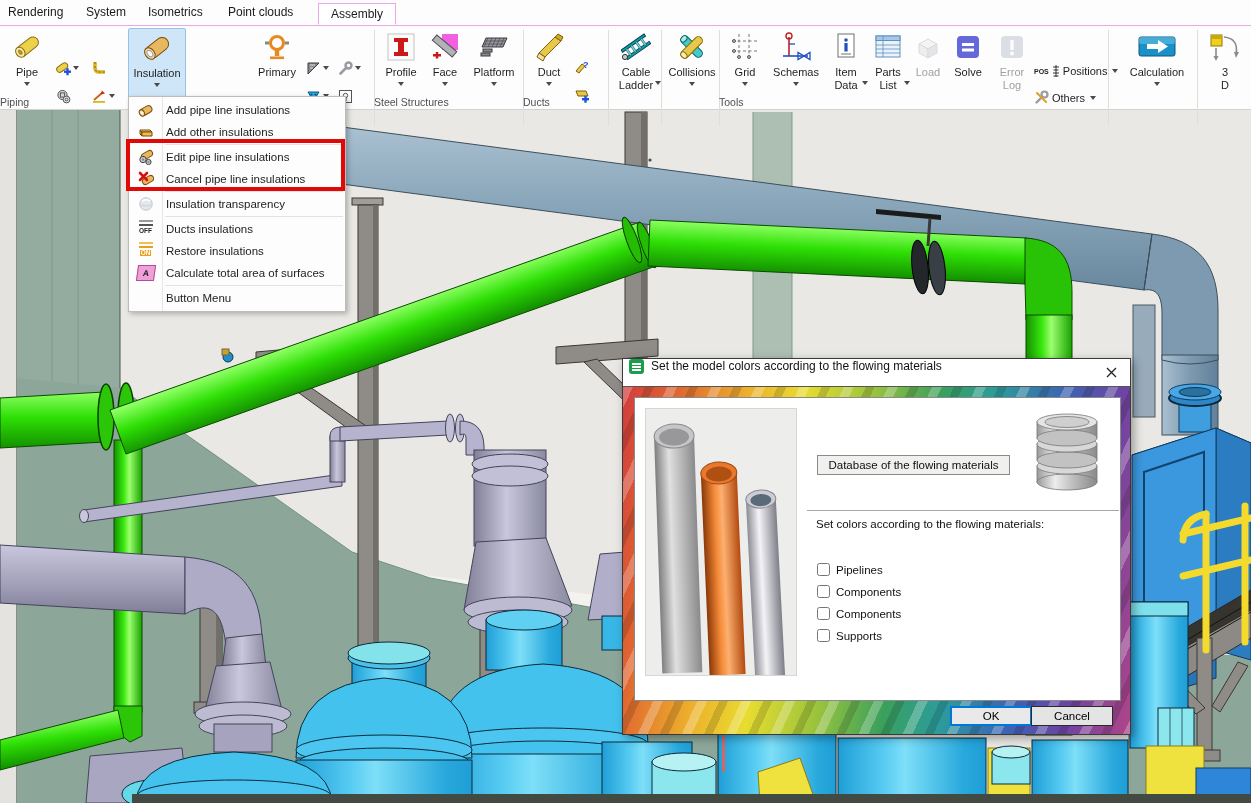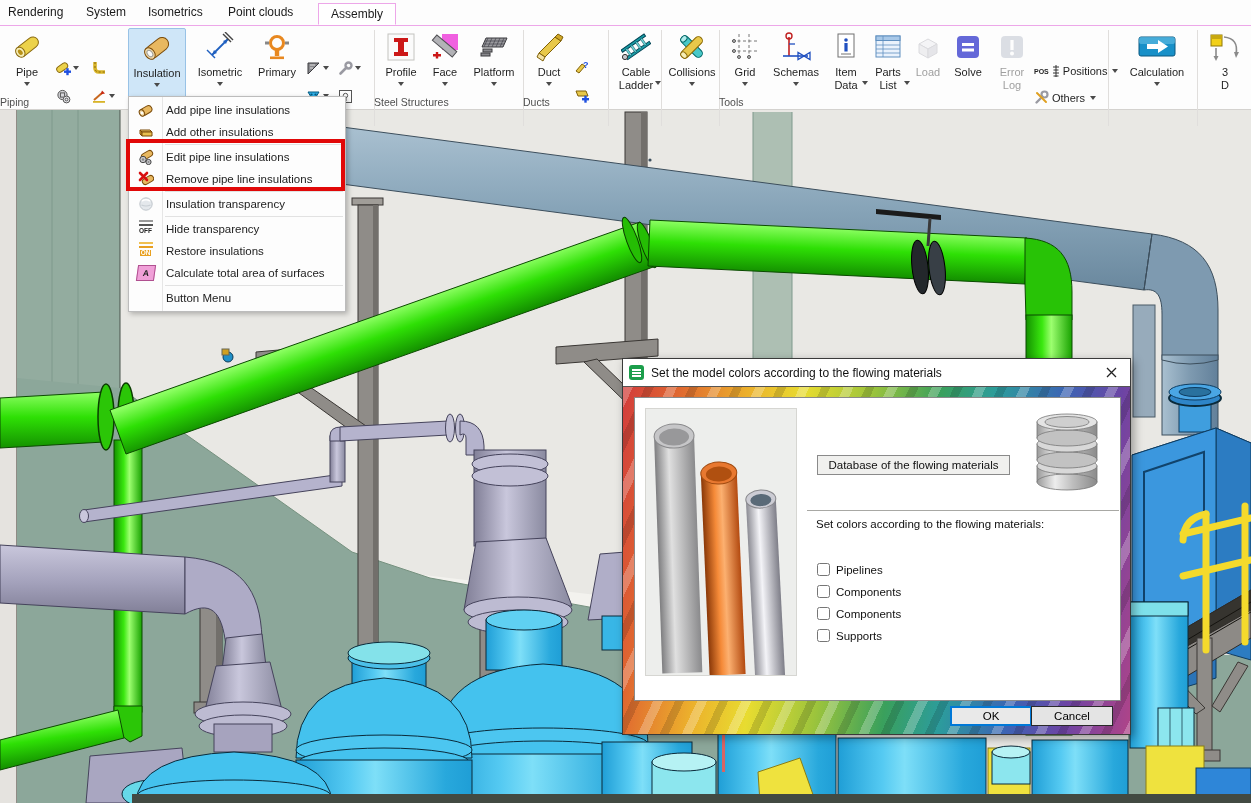--- a/index.html
+++ b/index.html
@@ -45,21 +45,21 @@
   .mic-on i{background:#e8a020;box-shadow:0 -4px 0 #f0c050}
   .mic-off b,.mic-on b{font-size:6.5px;line-height:6px;font-style:normal}
   .mic-on b{background:#e8a020;color:#fff;padding:0 1px}
   .mic-area{width:16px;height:14px;background:#f0a0d8;transform:skewX(-8deg);border:1px solid #b05090;
       display:flex;align-items:center;justify-content:center;font-size:8.5px;font-weight:bold;color:#222}
   .redbox{position:absolute;left:126px;top:139px;width:219px;height:52px;border:4px solid #e10808;
       z-index:25;pointer-events:none;box-sizing:border-box}
   
   .dialog{position:absolute;left:622px;top:358px;width:509px;height:377px;background:#fff;
       border:1px solid #3a3a3a;box-shadow:3px 3px 9px rgba(0,0,0,.35);z-index:30;box-sizing:border-box}
-  .dtitle{height:27px;display:flex;align-items:center;padding-left:6px;border-bottom:1px solid #555;
+  .dtitle{height:27px;display:flex;padding-left:6px;border-bottom:1px solid #555;
       font-size:12px;color:#111;background:#fff}
   .dtitle .ttl{margin-left:7px;flex:1}
   .dclose{width:38px;height:26px;display:flex;align-items:center;justify-content:center;cursor:default}
   .plicon{width:15px;height:15px;border-radius:3px;background:#1b9e4b;display:flex;align-items:center;
       justify-content:center}
   .plicon i{display:block;width:9px;height:2px;background:#fff;box-shadow:0 3px 0 #fff,0 -3px 0 #fff}
   .dbody{position:absolute;left:0;top:28px;right:0;bottom:0;
       background:
         repeating-linear-gradient(115deg, rgba(255,255,255,.25) 0 9px, rgba(255,255,255,0) 9px 20px,
           rgba(0,0,0,.14) 20px 28px, rgba(0,0,0,0) 28px 40px),
@@ -143,34 +143,20 @@
     <span class="ric">
       <svg width="30" height="30" viewBox="0 0 30 30">
           <g transform="rotate(-38 15 15)">
             <rect x="2" y="8.5" width="26" height="13" rx="6.5" fill="#e8b860" stroke="#7a4a08"></rect>
             <ellipse cx="6" cy="15" rx="4.6" ry="6.4" fill="#f0d9a8" stroke="#7a4a08"></ellipse>
             <ellipse cx="6" cy="15" rx="2.4" ry="3.6" fill="#fafaf6" stroke="#9a9a96"></ellipse>
           </g>
         </svg>
     </span>
     <span class="rlb">Insulation</span>
-      <span class="dar"></span>
-  </div>
-  <div class="rbtn" style="left:192px;width:56px">
-    <span class="ric">
-      <svg width="30" height="30" viewBox="0 0 30 30">
-          <path d="M7,23 L23,7" stroke="#2060c0" stroke-width="1.8"></path>
-          <path d="M7,23 L12,21 L9,18 Z" fill="#2060c0"></path>
-          <path d="M23,7 L18,9 L21,12 Z" fill="#2060c0"></path>
-          <path d="M2,18 L10,26" stroke="#2060c0" stroke-width="1.4"></path>
-          <path d="M18,2 L26,10" stroke="#444" stroke-width="1.4"></path>
-          <path d="M20,0 L28,8" stroke="#444" stroke-width="1.4"></path>
-        </svg>
-    </span>
-    <span class="rlb">Isometric</span>
       <span class="dar"></span>
   </div>
   <div class="rbtn" style="left:252px;width:50px">
     <span class="ric">
       <svg width="30" height="30" viewBox="0 0 30 30">
           <circle cx="15" cy="11" r="6.5" fill="none" stroke="#e88820" stroke-width="3"></circle>
           <rect x="12.8" y="17" width="4.4" height="7" fill="#e88820"></rect>
           <rect x="8" y="24.5" width="14" height="2.6" fill="#e88820"></rect>
           <rect x="3" y="9.5" width="4" height="3" fill="#888"></rect>
           <rect x="23" y="9.5" width="4" height="3" fill="#888"></rect>
@@ -701,42 +687,42 @@
   </div>
   <div class="mrow">
     <span class="mic">
       <svg width="16" height="16" viewBox="0 0 16 16">
           <g transform="rotate(-30 10 9)">
             <rect x="4" y="6" width="12" height="6" rx="3" fill="#e8b860" stroke="#7a4a08"></rect>
           </g>
           <path d="M2,2 L9,9 M9,2 L2,9" stroke="#d81010" stroke-width="2.6" stroke-linecap="round"></path>
         </svg>
     </span>
-    <span class="mtx">Remove pipe line insulations</span>
+    <span class="mtx">Cancel pipe line insulations</span>
   </div>
   <div class="msep"></div>
   <div class="mrow">
     <span class="mic">
       <svg width="16" height="16" viewBox="0 0 16 16">
           <circle cx="8" cy="8" r="6.2" fill="#e4e8ec" stroke="#c0c6cc"></circle>
           <path d="M4,5 Q8,2.5 12,5" fill="none" stroke="#fff" stroke-width="1.6"></path>
           <path d="M3.5,9 Q8,11 12.5,9" fill="none" stroke="#c8ced4" stroke-width="1.2"></path>
         </svg>
     </span>
     <span class="mtx">Insulation transparency</span>
   </div>
   <div class="msep"></div>
   <div class="mrow">
     <span class="mic">
         <span class="mic-off">
           <i></i>
           <b>OFF</b>
         </span>
       </span>
-    <span class="mtx">Hide transparency</span>
+    <span class="mtx">Ducts insulations</span>
   </div>
   <div class="mrow">
     <span class="mic">
         <span class="mic-on">
           <i></i>
           <b>ON</b>
         </span>
       </span>
     <span class="mtx">Restore insulations</span>
   </div>

